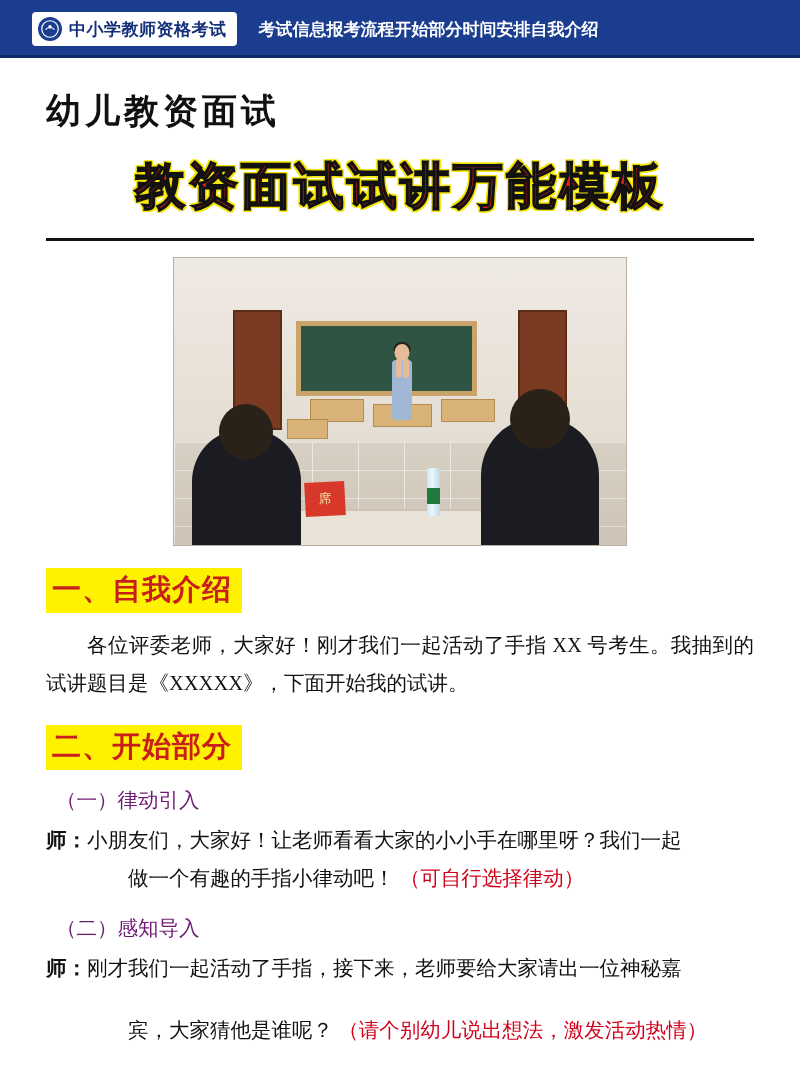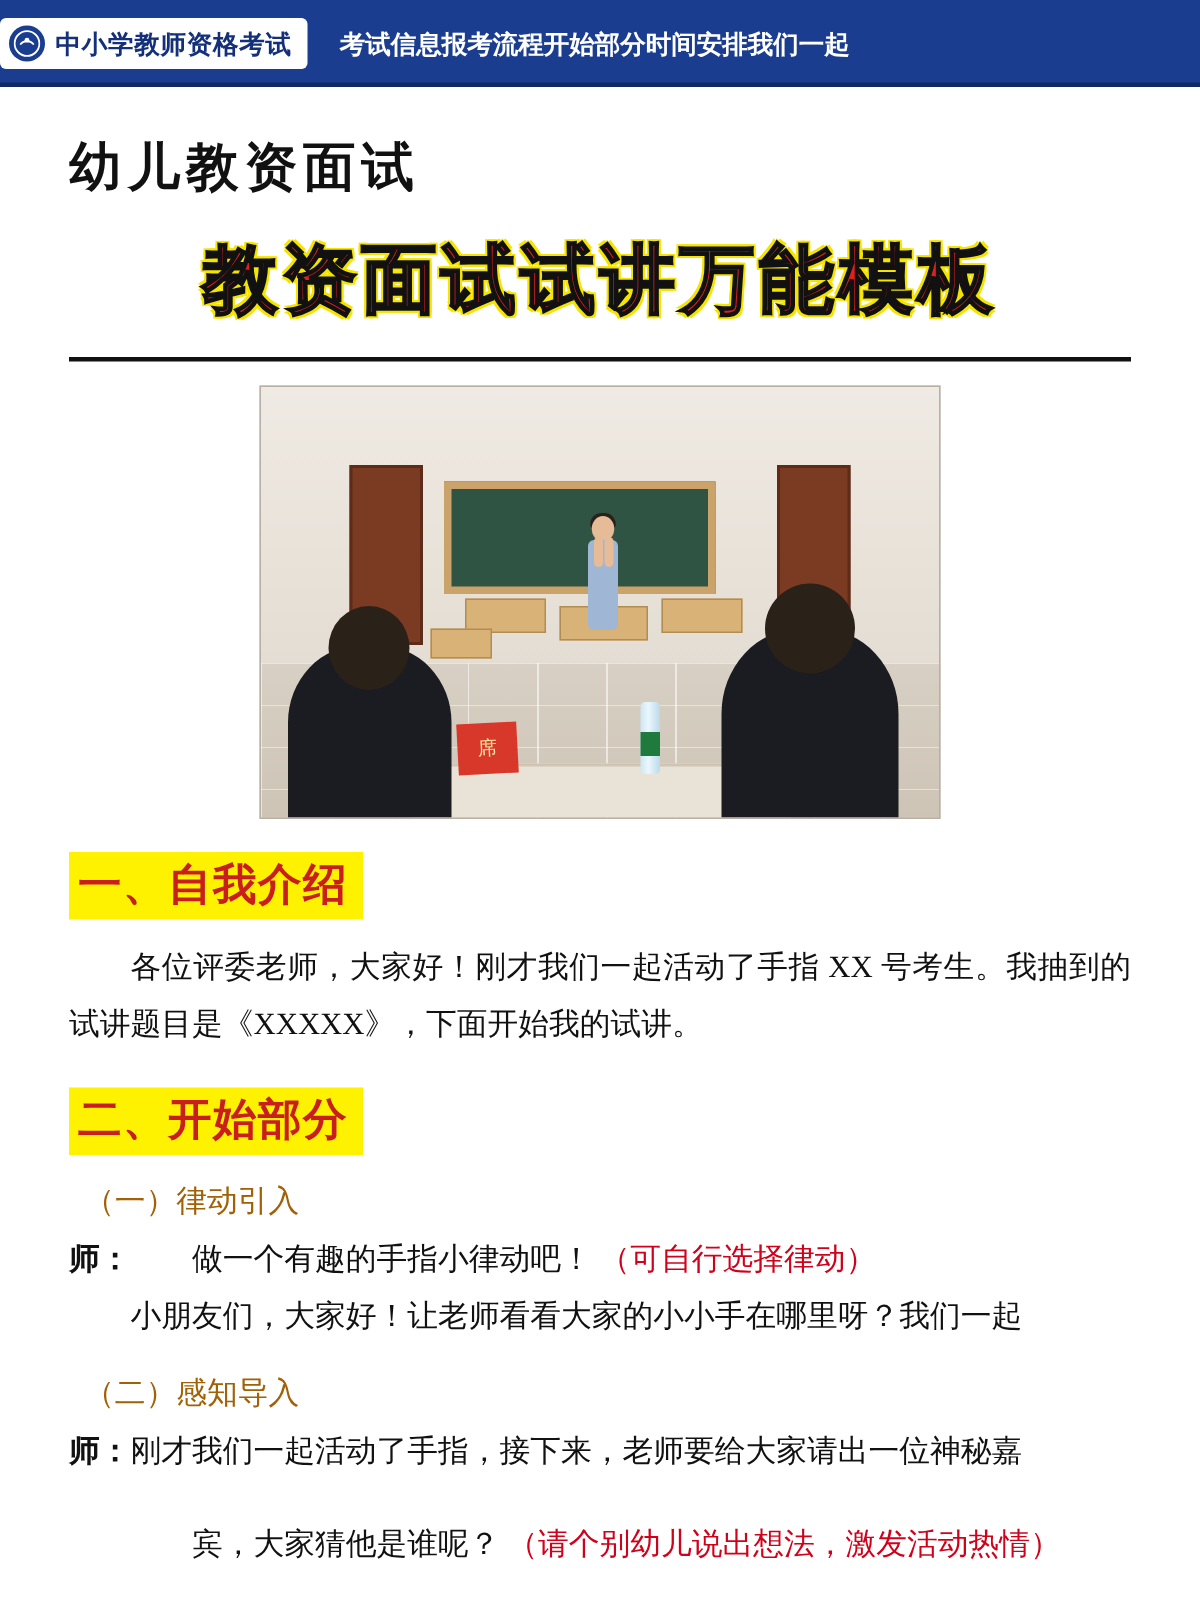--- a/index.html
+++ b/index.html
@@ -14,21 +14,21 @@
     overflow: hidden;
     position: relative;
   }
 
   
   .navbar {
     height: 58px;
     background: #1b3d8f;
     display: flex;
     align-items: center;
-    padding: 0 0;
+    padding: 0 32px;
     box-sizing: border-box;
     position: relative;
   }
   .navbar::after {
     content: "";
     position: absolute;
     left: 0; right: 0; bottom: 0;
     height: 3px;
     background: #102a66;
   }
@@ -229,21 +229,21 @@
     color: #111111;
     line-height: 1.85;
     margin-top: 14px;
     text-align: justify;
   }
   .para.indent { text-indent: 2em; }
 
   .sub-head {
     font-family: Liberation Sans, sans-serif;
     font-size: 20.5px;
-    color: #a16207;
+    color: #701a75;
     margin-top: 16px;
     padding-left: 10px;
   }
 
   .dialog {
     font-family: "Liberation Serif", serif;
     font-size: 20.5px;
     color: #111111;
     line-height: 1.85;
     margin-top: 8px;
@@ -270,21 +270,21 @@
         <circle cx="12" cy="9" r="2.2" fill="#ffffff"></circle>
       </svg>
     </span>
     <span class="brand-name">中小学教师资格考试</span>
   </div>
   <div class="nav-items">
     <span class="nav-item">考试信息</span>
     <span class="nav-item">报考流程</span>
     <span class="nav-item">开始部分</span>
     <span class="nav-item">时间安排</span>
-    <span class="nav-item">我们一起</span>
+    <span class="nav-item">自我介绍</span>
   </div>
 </div>
 
 <div class="page">
 
   <div class="title-sub">幼儿教资面试</div>
   <div class="title-main">教资面试试讲万能模板</div>
 
   <div class="rule"></div>
 
@@ -328,25 +328,25 @@
   <div class="sec-head">一、自我介绍</div>
   <div class="para indent">各位评委老师，大家好！刚才我们一起活动了手指 XX 号考生。我抽到的试讲题目是《XXXXX》，下面开始我的试讲。</div>
 
   
   <div class="sec-head">二、开始部分</div>
 
   <div class="sub-head">（一）律动引入</div>
   <div class="dialog">
     <span class="spk">师：</span>
     <span class="txt">
+      <span>小朋友们，大家好！让老师看看大家的小小手在哪里呀？我们一起</span>
       <span style="display:block; padding-left:2em;">
         <span>做一个有趣的手指小律动吧！</span>
         <span class="note">（可自行选择律动）</span>
       </span>
-      <span>小朋友们，大家好！让老师看看大家的小小手在哪里呀？我们一起</span>
     </span>
   </div>
 
   <div class="sub-head">（二）感知导入</div>
   <div class="dialog">
     <span class="spk">师：</span>
     <span class="txt">
       <span>刚才我们一起活动了手指，接下来，老师要给大家请出一位神秘嘉</span>
       <span style="display:block; padding-left:2em;margin-top:24px;">
         <span>宾，大家猜他是谁呢？</span>

